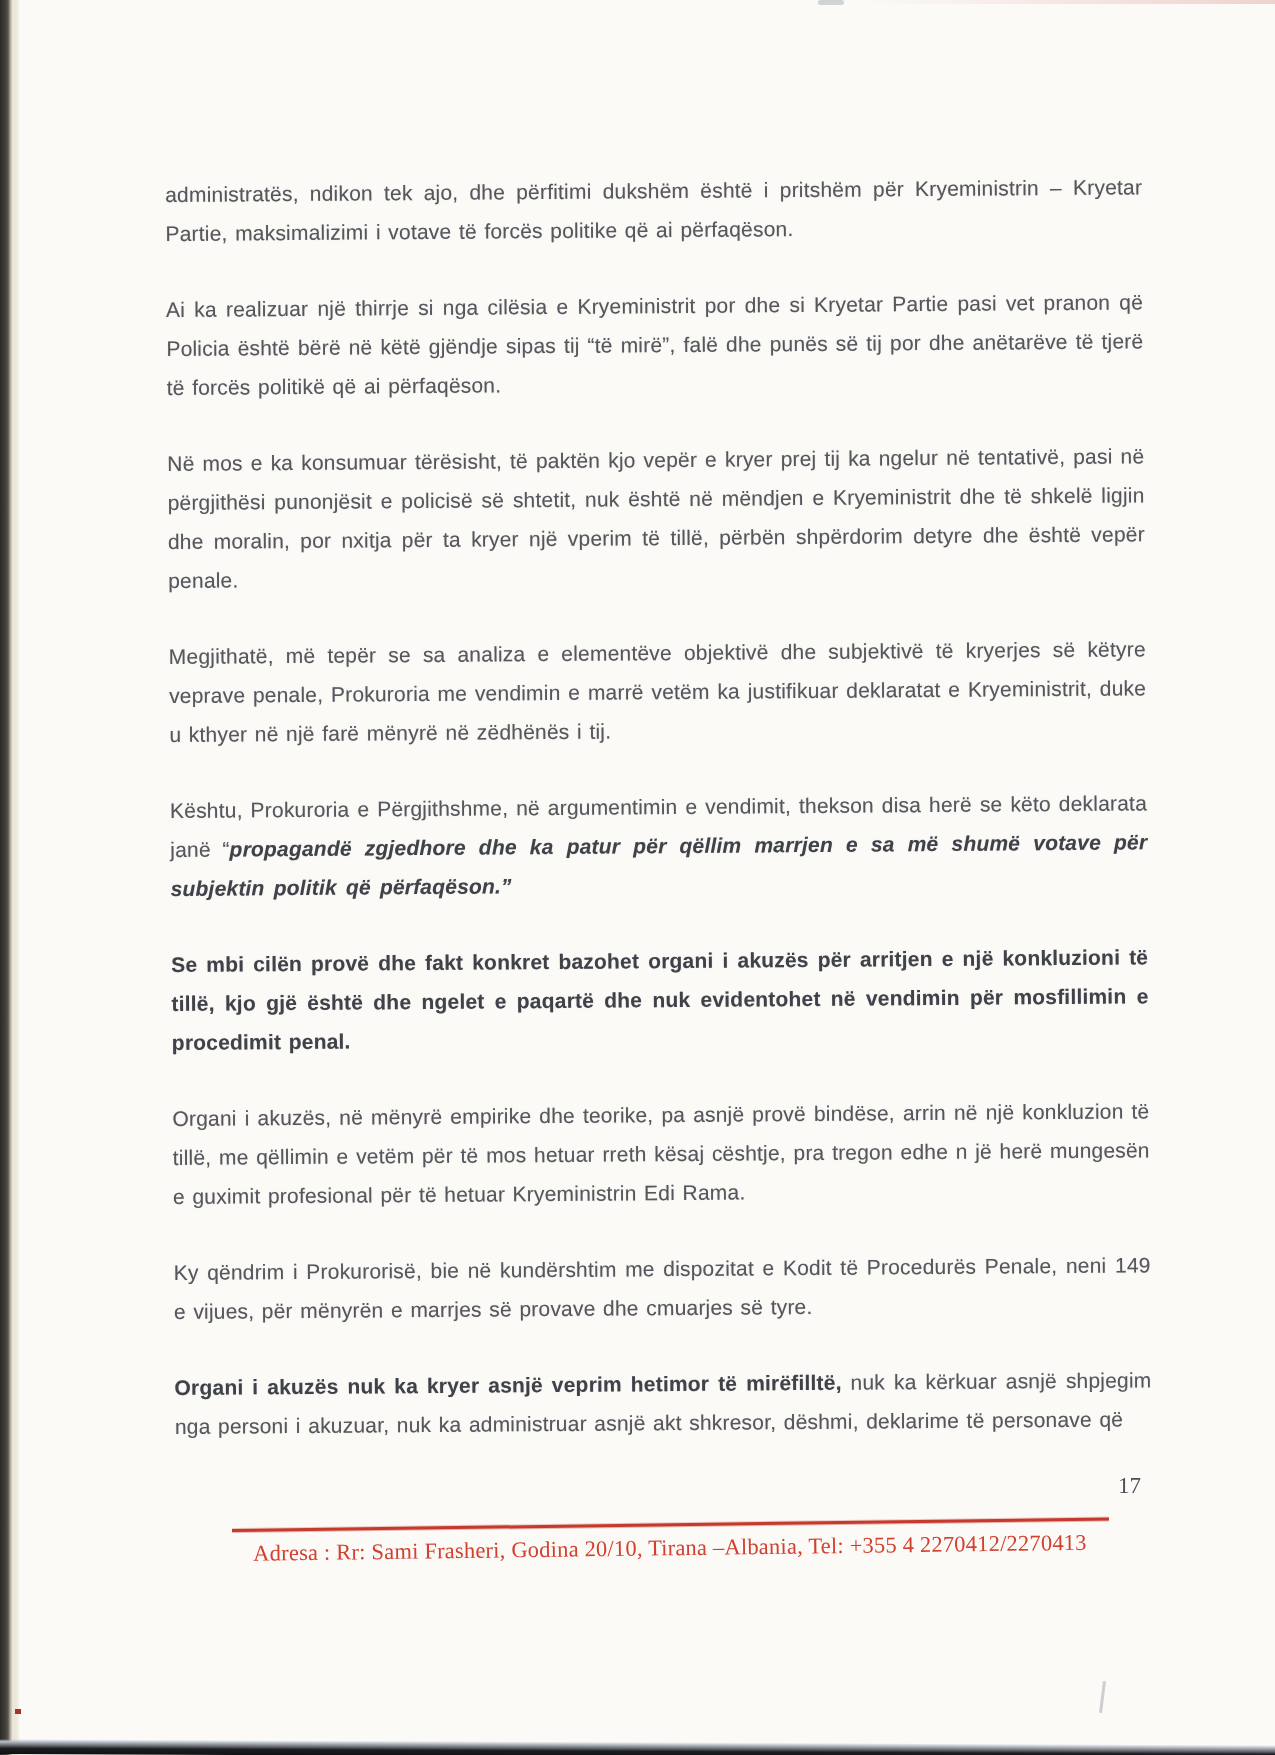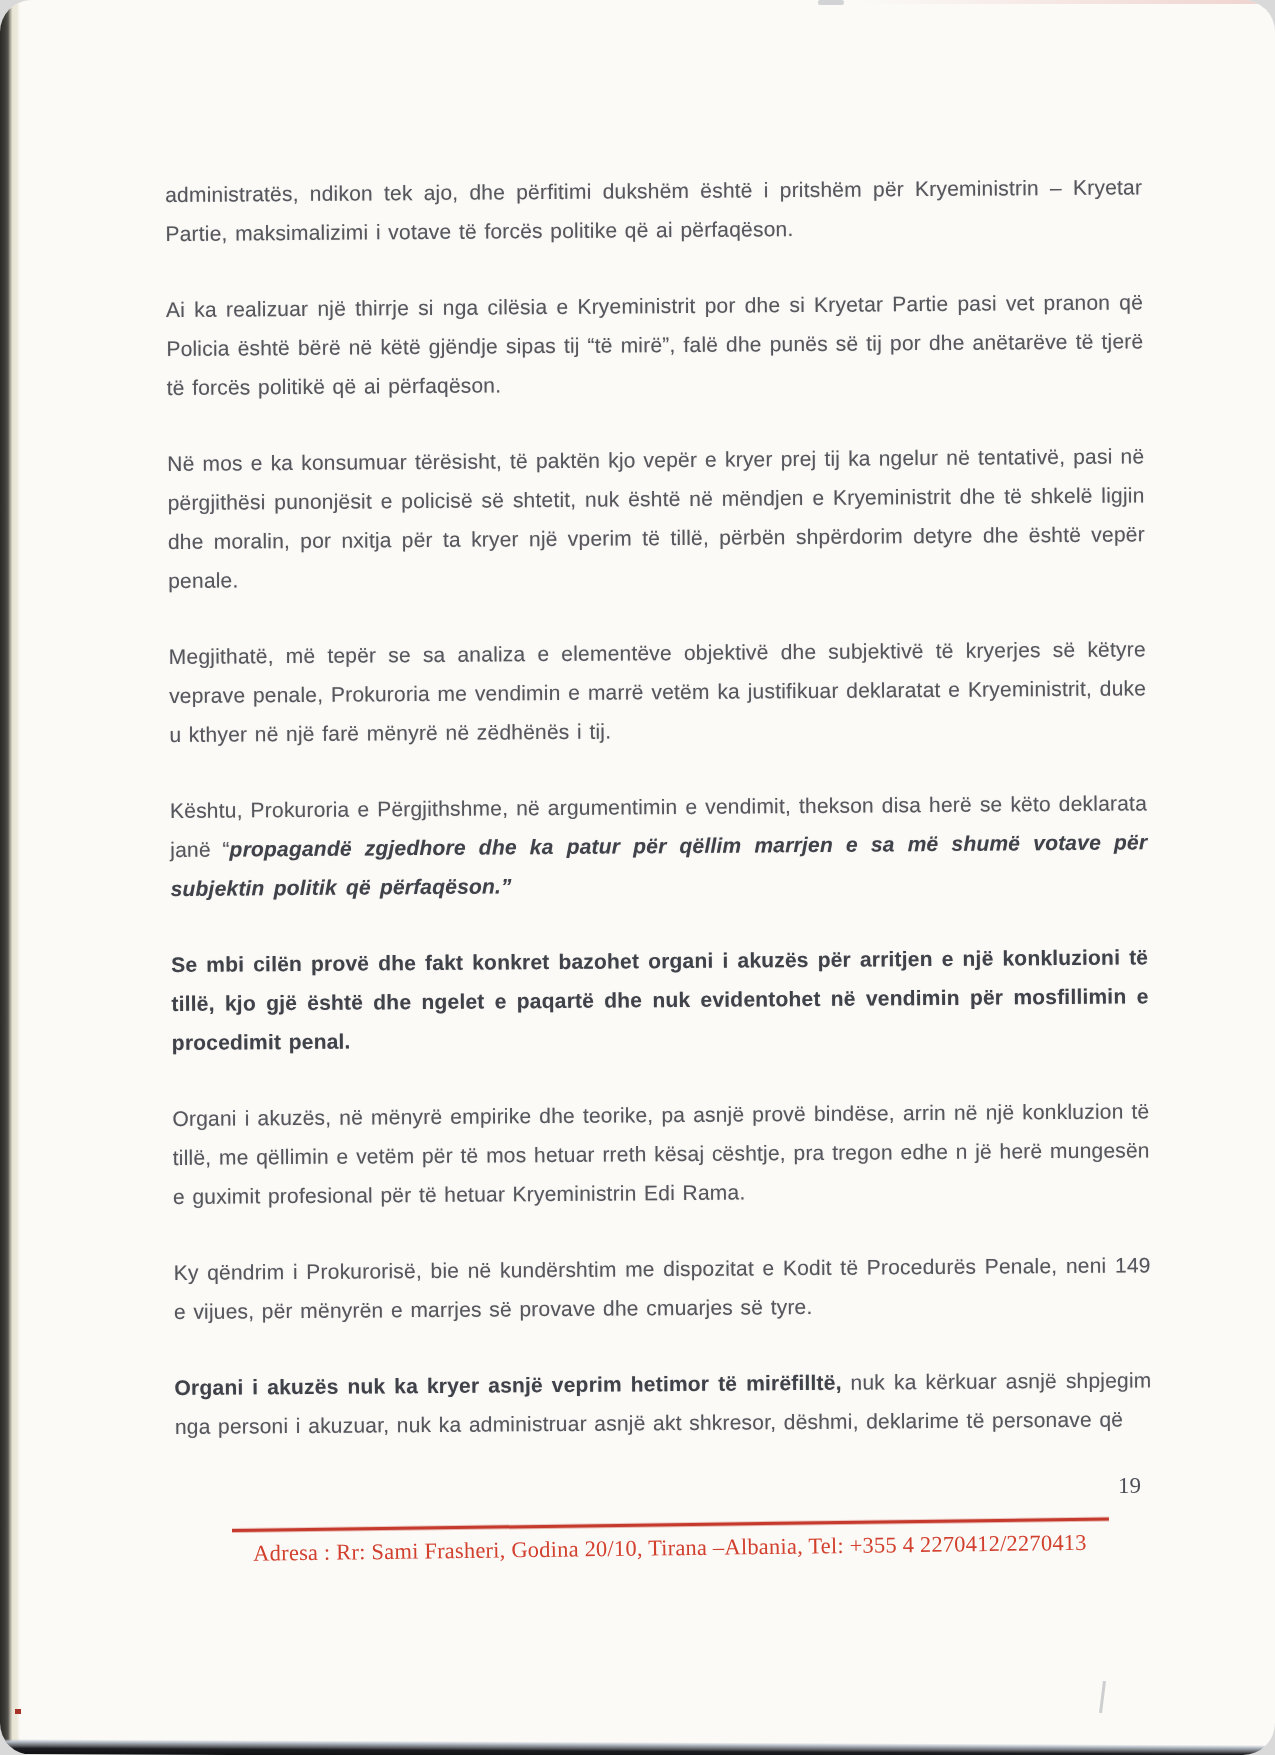--- a/index.html
+++ b/index.html
@@ -7,21 +7,20 @@
     padding: 0;
     background: #d9d9d9;
   }
   .page {
     position: relative;
     width: 1275px;
     height: 1755px;
     background: #fbfaf7;
     overflow: hidden;
     font-family: "Liberation Sans", sans-serif;
-    border-radius: 32px;
   }
   
   .edge-left {
     position: absolute;
     left: 0; top: 0;
     width: 20px; height: 1755px;
     background: linear-gradient(90deg,
       #2b2a26 0%, #3e3d38 25%, #55544e 40%,
       #a39f92 50%, #e8e5d7 62%, #ece9db 85%,
       rgba(251,250,247,0) 100%);
@@ -137,21 +136,21 @@
       <p class="para"><span class="regular">Ai ka realizuar një thirrje si nga cilësia e Kryeministrit por dhe si Kryetar Partie pasi vet pranon që Policia është bërë në këtë gjëndje sipas tij “të mirë”, falë dhe punës së tij por dhe anëtarëve të tjerë të forcës politikë që ai përfaqëson.</span></p>
       <p class="para"><span class="regular">Në mos e ka konsumuar tërësisht, të paktën kjo vepër e kryer prej tij ka ngelur në tentativë, pasi në përgjithësi punonjësit e policisë së shtetit, nuk është në mëndjen e Kryeministrit dhe të shkelë ligjin dhe moralin, por nxitja për ta kryer një vperim të tillë, përbën shpërdorim detyre dhe është vepër penale.</span></p>
       <p class="para"><span class="regular">Megjithatë, më tepër se sa analiza e elementëve objektivë dhe subjektivë të kryerjes së këtyre veprave penale, Prokuroria me vendimin e marrë vetëm ka justifikuar deklaratat e Kryeministrit, duke u kthyer në një farë mënyrë në zëdhënës i tij.</span></p>
       <p class="para"><span class="regular">Kështu, Prokuroria e Përgjithshme, në argumentimin e vendimit, thekson disa herë se këto deklarata janë “</span><span class="bold-italic">propagandë zgjedhore dhe ka patur për qëllim marrjen e sa më shumë votave për subjektin politik që përfaqëson.”</span></p>
       <p class="para"><span class="bold">Se mbi cilën provë dhe fakt konkret bazohet organi i akuzës për arritjen e një konkluzioni të tillë, kjo gjë është dhe ngelet e paqartë dhe nuk evidentohet në vendimin për mosfillimin e procedimit penal.</span></p>
       <p class="para"><span class="regular">Organi i akuzës, në mënyrë empirike dhe teorike, pa asnjë provë bindëse, arrin në një konkluzion të tillë, me qëllimin e vetëm për të mos hetuar rreth kësaj cështje, pra tregon edhe n jë herë mungesën e guximit profesional për të hetuar Kryeministrin Edi Rama.</span></p>
       <p class="para"><span class="regular">Ky qëndrim i Prokurorisë, bie në kundërshtim me dispozitat e Kodit të Procedurës Penale, neni 149 e vijues, për mënyrën e marrjes së provave dhe cmuarjes së tyre.</span></p>
       <p class="para"><span class="bold">Organi i akuzës nuk ka kryer asnjë veprim hetimor të mirëfilltë,</span><span class="regular"> nuk ka kërkuar asnjë shpjegim nga personi i akuzuar, nuk ka administruar asnjë akt shkresor, dëshmi, deklarime të personave që</span></p>
     </div>
 
-  <div class="page-number">19</div>
+  <div class="page-number">17</div>
 
   <div class="footer-rule"></div>
 
   <div class="footer-text">Adresa : Rr: Sami Frasheri, Godina 20/10, Tirana –Albania, Tel: +355 4 2270412/2270413</div>
 
   <div class="red-dot"></div>
   <div class="side-smudge"></div>
 
   <div class="edge-bottom"></div>
 

